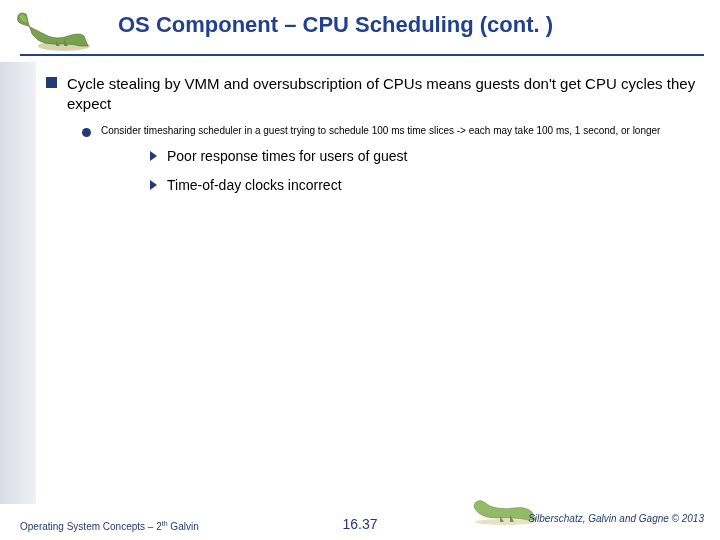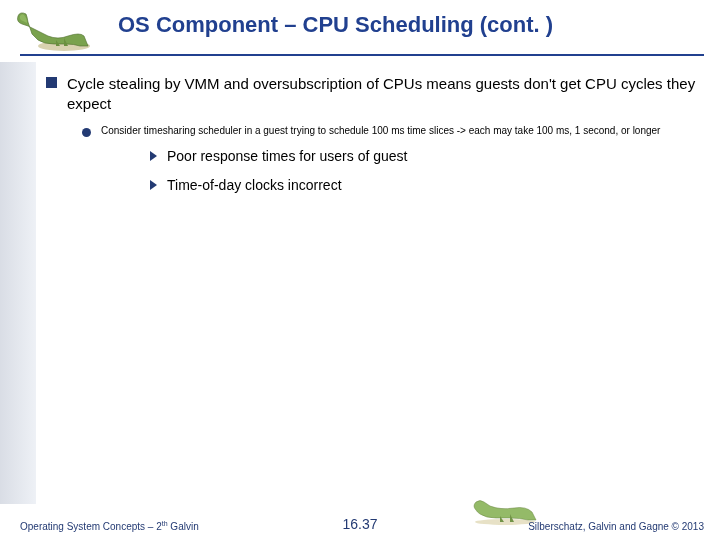--- a/index.html
+++ b/index.html
@@ -26,21 +26,21 @@
   .lvl2 .text { flex: 1; }
 
   .lvl3 { display: flex; margin: 10px 0 10px 72px; font-size: 14px; line-height: 1.35; padding-left: 32px; }
   .lvl3 .bullet { width: 0; height: 0; border-top: 5px solid transparent; border-bottom: 5px solid transparent; border-left: 7px solid #233a73; margin-top: 4px; flex: 0 0 auto; margin-right: 10px; }
   .lvl3 .text { flex: 1; }
 
   .footer { position: absolute; left: 0; right: 0; bottom: 0; height: 34px; }
   .foot-left { position: absolute; left: 20px; bottom: 8px; font-size: 10px; color: #233a73; }
   .foot-left sup { font-size: 7px; }
   .foot-center { position: absolute; left: 0; right: 0; bottom: 8px; text-align: center; font-size: 14px; color: #233a73; }
-  .foot-right { position: absolute; right: 16px; bottom: 8px; font-size: 10px; color: #233a73; }
+  .foot-right { position: absolute; right: 16px; bottom: 16px; font-size: 10px; color: #233a73; font-style: italic; }
   .dino-bottom { position: absolute; right: 180px; bottom: 14px; width: 70px; height: 30px; opacity: 0.95; }
 </style>
 </head>
 <body>
 
 <div class="slide">
 
   <div class="header">
     <svg class="dino-topleft" viewBox="0 0 82 46">
       <ellipse cx="50" cy="40" rx="26" ry="5" fill="#d9d2b0"></ellipse>

